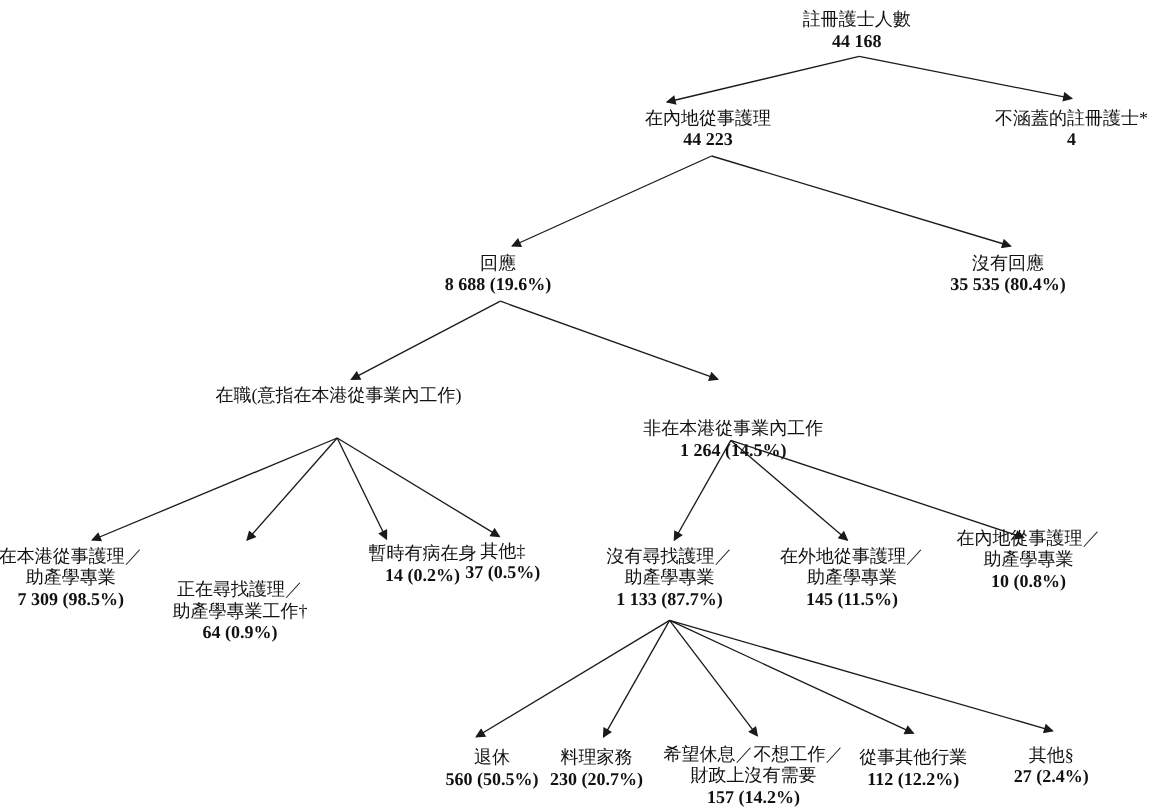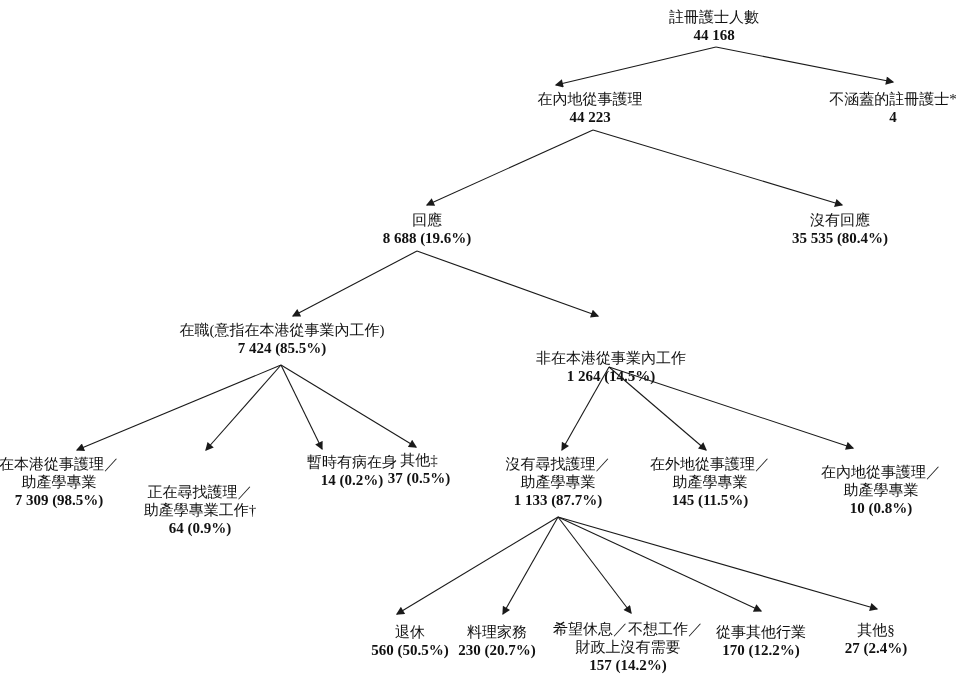--- a/index.html
+++ b/index.html
@@ -74,32 +74,31 @@
 
   <div class="node" style="left:590px; top:90px;">
     <div class="lbl">在內地從事護理</div>
     <div class="val">44 223</div>
   </div>
   <div class="node" style="left:893px; top:90px;">
     <div class="lbl">不涵蓋的註冊護士*</div>
     <div class="val">4</div>
   </div>
 
-  <div class="node" style="left:427px; top:211px;">
+  <div class="node" style="left:415px; top:211px;">
     <div class="lbl">回應</div>
     <div class="val">8 688 (19.6%)</div>
   </div>
   <div class="node" style="left:840px; top:211px;">
     <div class="lbl">沒有回應</div>
     <div class="val">35 535 (80.4%)</div>
   </div>
 
   <div class="node" style="left:282px; top:321px;">
     <div class="lbl">在職(意指在本港從事業內工作)</div>
-    <div class="val">7 424 (85.5%)</div>
   </div>
   <div class="node" style="left:611px; top:321px;margin-top:28px;">
     <div class="lbl">非在本港從事業內工作</div>
     <div class="val">1 264 (14.5%)</div>
   </div>
 
   <div class="node" style="left:59px; top:455px;">
     <div class="lbl">在本港從事護理／</div>
     <div class="lbl">助產學專業</div>
     <div class="val">7 309 (98.5%)</div>
@@ -120,41 +119,41 @@
   <div class="node" style="left:558px; top:455px;">
     <div class="lbl">沒有尋找護理／</div>
     <div class="lbl">助產學專業</div>
     <div class="val">1 133 (87.7%)</div>
   </div>
   <div class="node" style="left:710px; top:455px;">
     <div class="lbl">在外地從事護理／</div>
     <div class="lbl">助產學專業</div>
     <div class="val">145 (11.5%)</div>
   </div>
-  <div class="node" style="left:857px; top:463px;margin-left:24px;">
+  <div class="node" style="left:857px; top:440px;">
     <div class="lbl">在內地從事護理／</div>
     <div class="lbl">助產學專業</div>
     <div class="val">10 (0.8%)</div>
   </div>
 
   <div class="node" style="left:410px; top:623px;text-align:center;">
     <div class="lbl">退休</div>
     <div class="val">560 (50.5%)</div>
   </div>
   <div class="node" style="left:497px; top:623px;">
     <div class="lbl">料理家務</div>
     <div class="val">230 (20.7%)</div>
   </div>
   <div class="node" style="left:628px; top:620px;">
     <div class="lbl">希望休息／不想工作／</div>
     <div class="lbl">財政上沒有需要</div>
     <div class="val">157 (14.2%)</div>
   </div>
   <div class="node" style="left:761px; top:623px;">
     <div class="lbl">從事其他行業</div>
-    <div class="val">170 (12.2%)</div>
+    <div class="val">112 (12.2%)</div>
   </div>
   <div class="node" style="left:876px; top:621px;">
     <div class="lbl">其他§</div>
     <div class="val">27 (2.4%)</div>
   </div>
 
 </div>
 
 </body></html>

